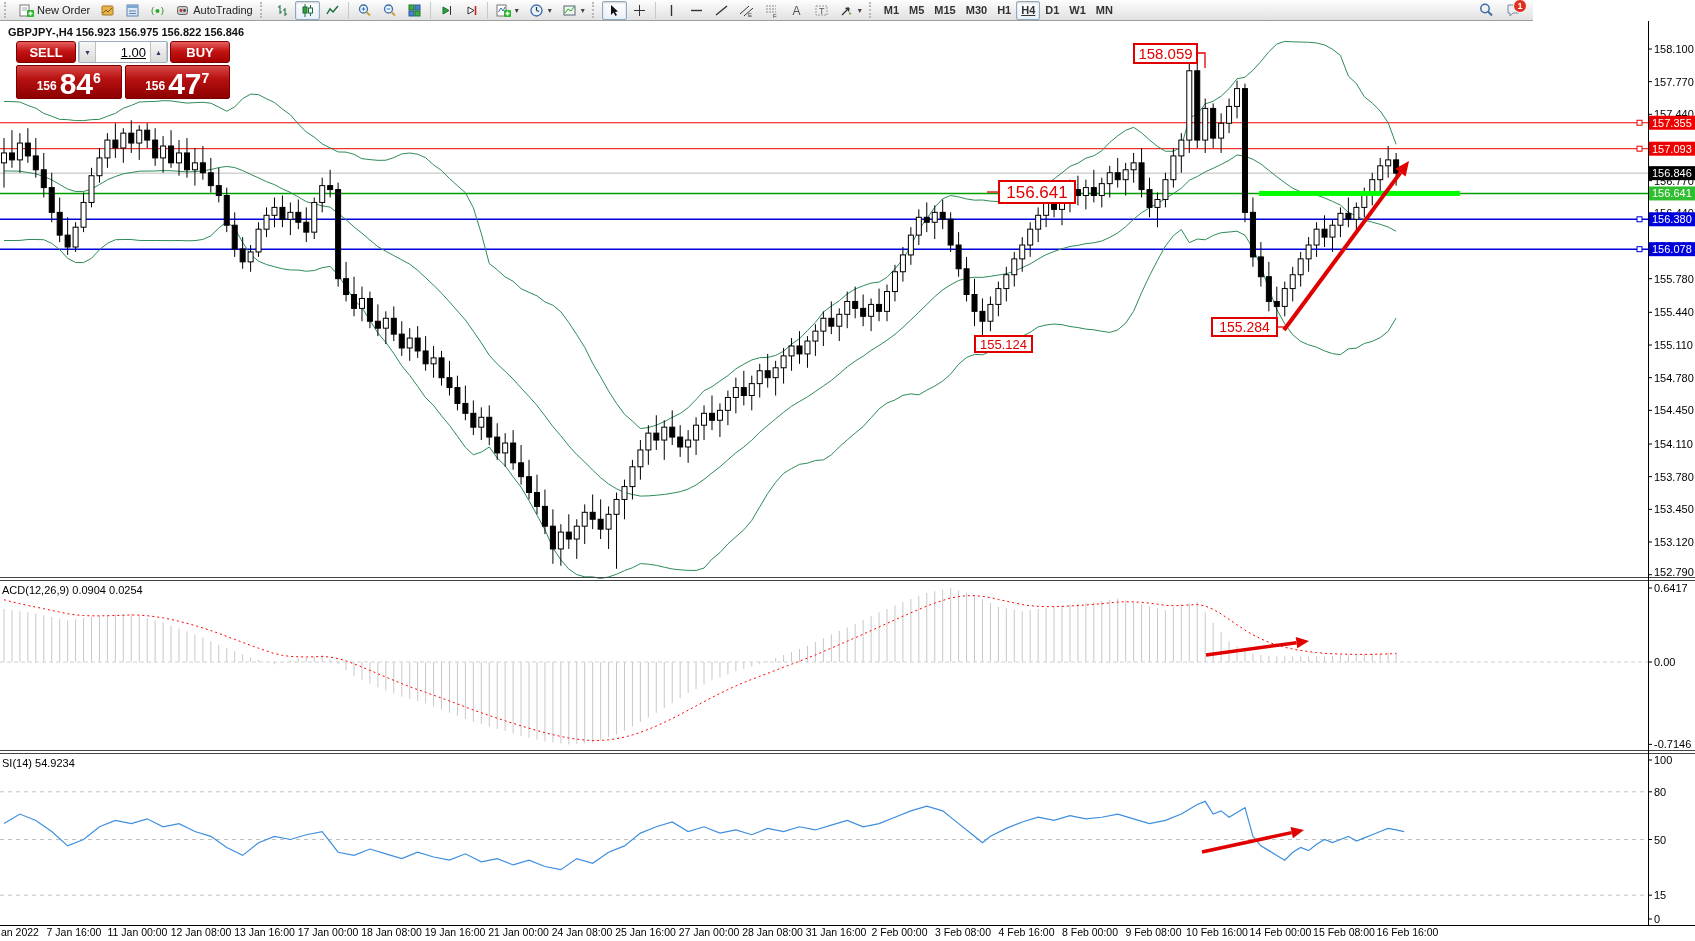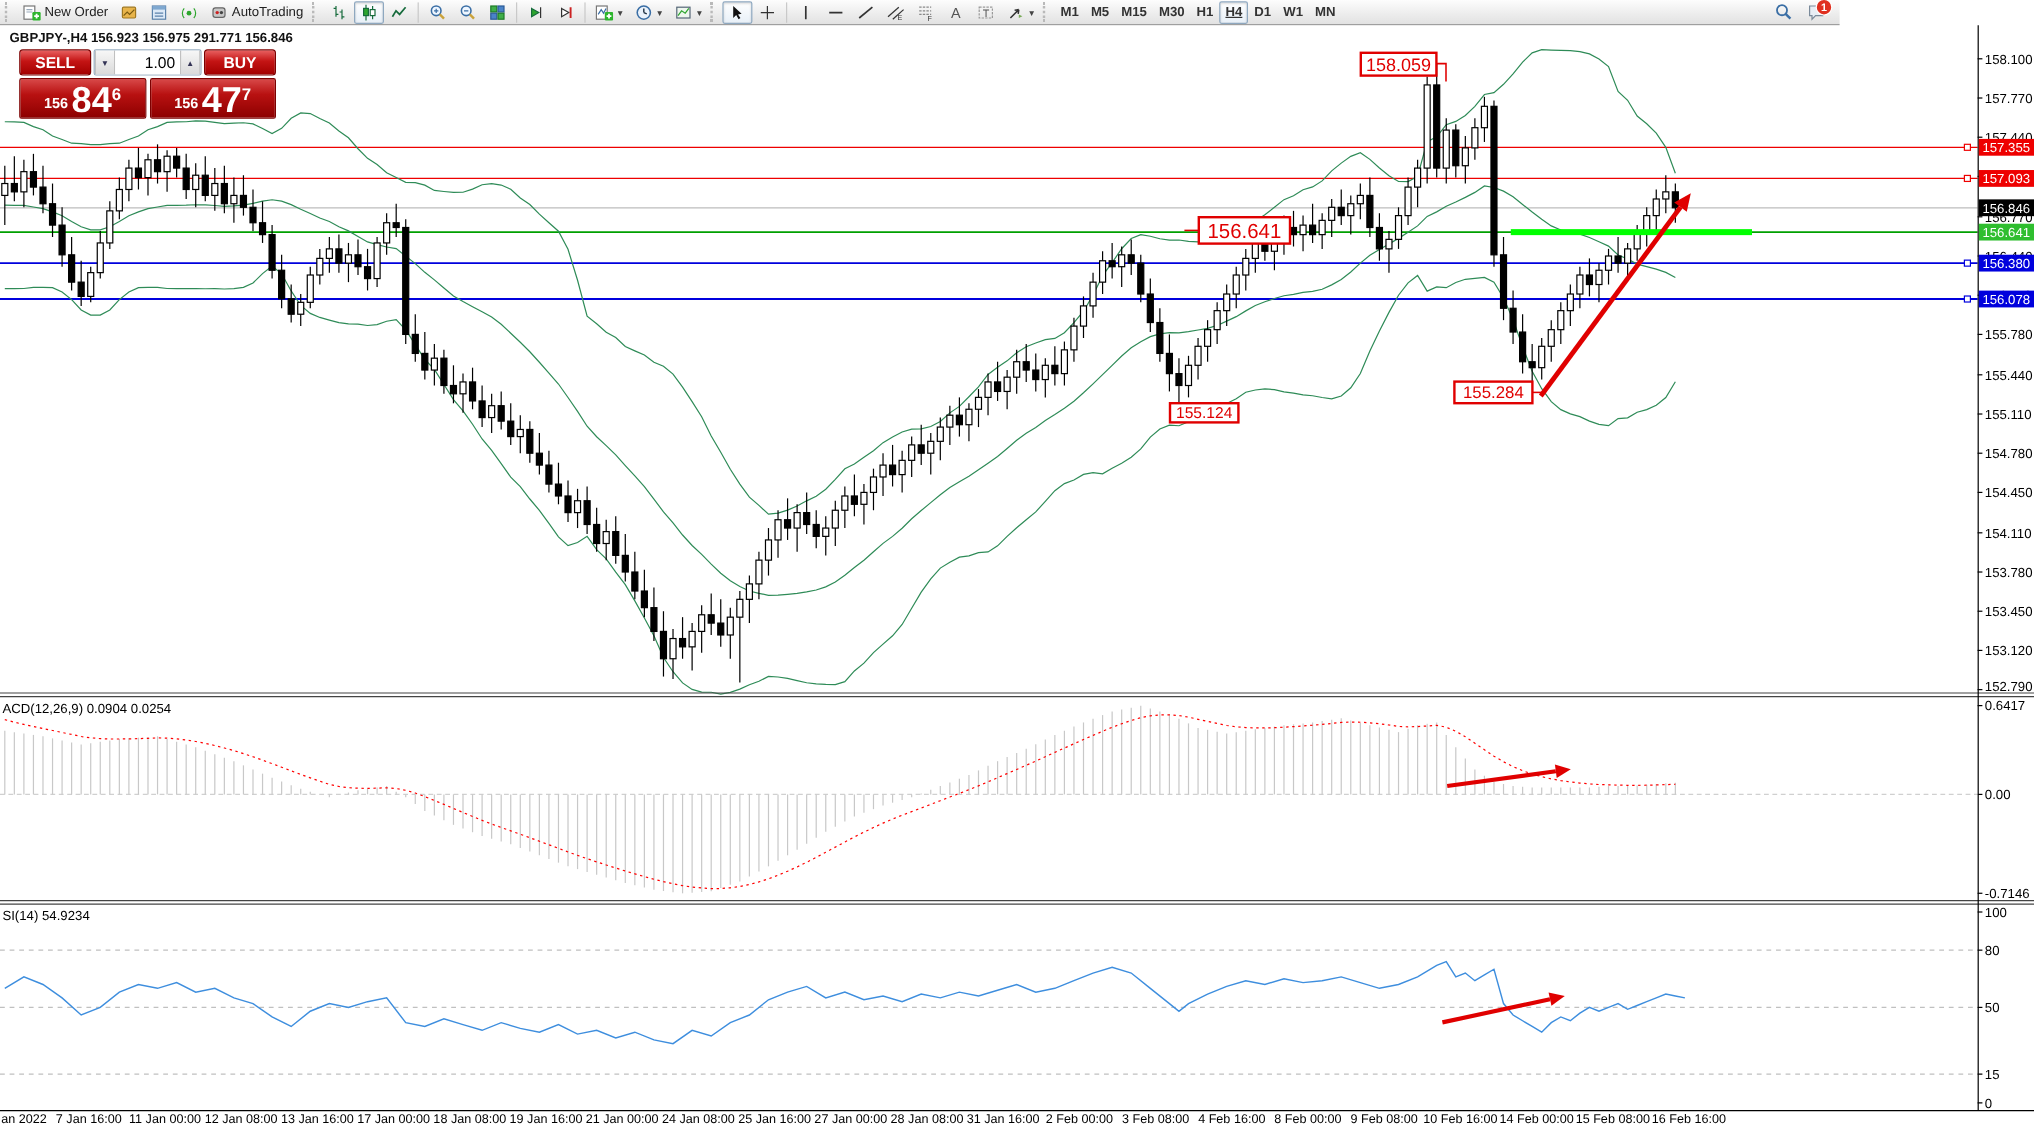--- a/index.html
+++ b/index.html
@@ -22,21 +22,21 @@
   
   #chart-title{position:absolute;left:8px;top:26px;z-index:5;font:bold 11px "Liberation Sans",sans-serif;color:#111;}
   
   #trade-panel{position:absolute;left:2px;top:41px;width:214px;z-index:6;padding-left:14px;}
   .tp-row1{display:flex;height:22px;gap:2px;align-items:stretch;}
   .tp-btn{flex:0 0 60px;background:linear-gradient(#e86060,#c41414 45%,#a30000);color:#fff;border:1px solid #7d0000;
     border-radius:3px;font:bold 13px "Liberation Sans",sans-serif;cursor:pointer;}
   .tp-spin{flex:1;display:flex;align-items:stretch;background:#fff;border:1px solid #98aec2;border-radius:2px;overflow:hidden;}
   .tp-step{width:17px;background:linear-gradient(#f7f7f7,#dadada);border:none;border-left:1px solid #c0c0c0;border-right:1px solid #c0c0c0;
     font-size:8px;color:#335;padding:0;cursor:pointer;}
-  .tp-lot{flex:1;border:none;outline:none;text-align:right;font:13px "Liberation Sans",sans-serif;padding:0 4px 0 0;min-width:0;}
+  .tp-lot{flex:1;border:none;outline:none;text-align:right;font:13px "Liberation Sans",sans-serif;padding:0 4px 0 0;min-width:0;text-decoration:underline;}
   .tp-row2{display:flex;gap:3px;margin-top:2px;height:34px;text-align:right;}
   .tp-tile{flex:1;background:linear-gradient(#d84848,#b81111 40%,#8d0000);color:#fff;border-radius:2px;
     display:flex;align-items:flex-end;justify-content:center;padding-bottom:1px;cursor:pointer;border:1px solid #7d0000;}
   .tp-small{font:bold 12px "Liberation Sans",sans-serif;margin:0 3px 4px 0;}
   .tp-big{font:bold 30px/26px "Liberation Sans",sans-serif;}
   .tp-sup{font:bold 14px "Liberation Sans",sans-serif;position:relative;top:-11px;}
   
   #chart-svg{position:absolute;left:0;top:0;z-index:1;}
   text{font-family:"Liberation Sans",sans-serif;}
 </style>
@@ -328,21 +328,21 @@
           <span class="iconwrap">
             <svg width="16" height="16">
               <path d="M2 3 h11 v8 h-6 l-3 3 v-3 h-2 z" fill="#e8eef5" stroke="#7a8a9a"></path>
             </svg>
             <span class="badge">1</span>
           </span>
         </button>
       </div>
     </div>
 
-<div id="chart-title">GBPJPY-,H4  156.923 156.975 291.771 156.846</div>
+<div id="chart-title">GBPJPY-,H4  156.923 156.975 156.822 156.846</div>
 
 <div id="trade-panel">
   <div class="tp-row1">
     <button class="tp-btn">SELL</button>
     <div class="tp-spin">
       <button class="tp-step"><span>▾</span></button>
       <input class="tp-lot" value="1.00" style="">
       <button class="tp-step"><span>▴</span></button>
     </div>
     <button class="tp-btn">BUY</button>

